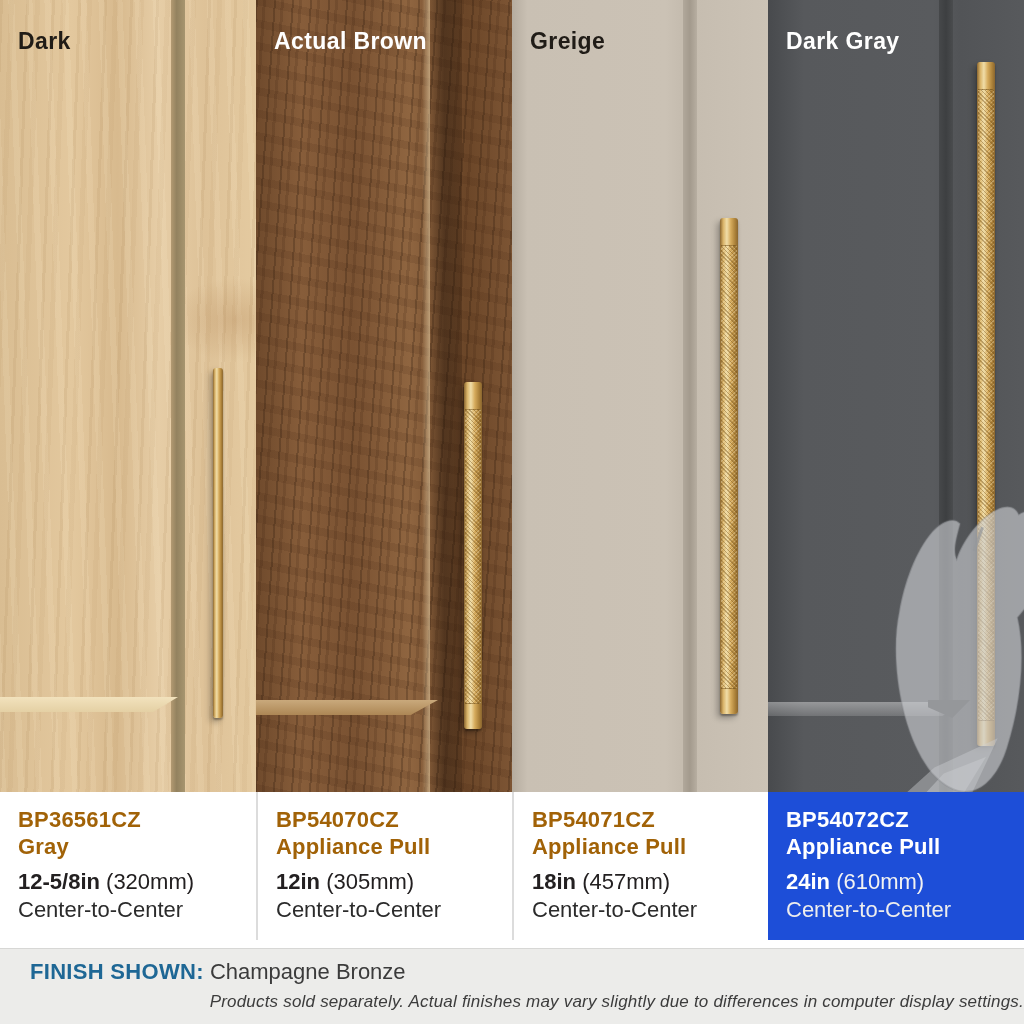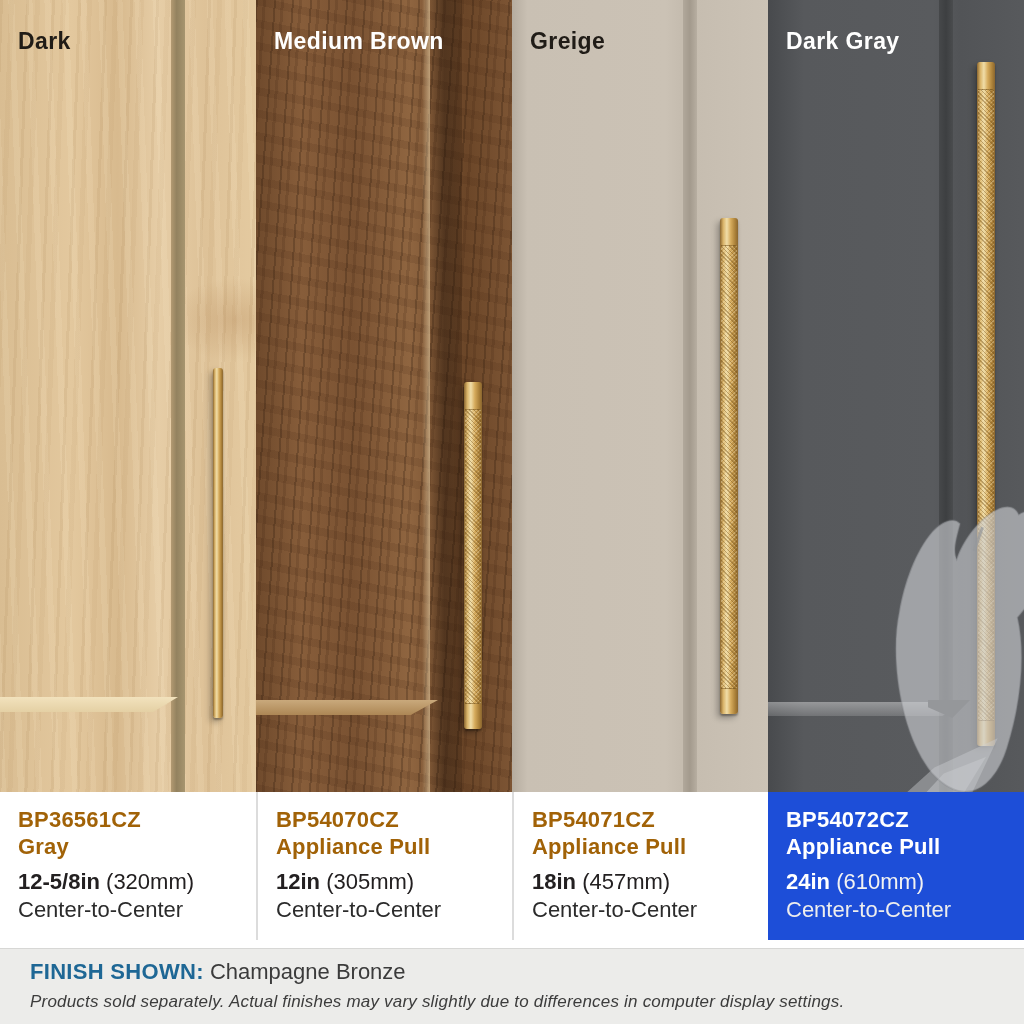--- a/index.html
+++ b/index.html
@@ -81,21 +81,21 @@
   .card.k4 .sizeline .in{color:#ffffff;}
   .card.k4 .cc{color:#ededed;}
 
   
   .gap-strip{position:absolute;left:0;top:940px;width:1024px;height:8px;background:#ffffff;}
   .footer{position:absolute;left:0;top:948px;width:1024px;height:96px;background:#ececea;
     border-top:1px solid #d7d7d5;box-sizing:border-box;padding:9px 0 0 30px;}
   .footer-line1{font-size:22px;line-height:28px;}
   .finish-shown{font-weight:bold;color:#1e6795;letter-spacing:.3px;}
   .finish-value{color:#3b3b3b;}
-  .disclaimer{margin-top:6px;font-size:17px;font-style:italic;color:#3c3c3c;letter-spacing:.2px;}
+  .disclaimer{margin-top:6px;font-size:17px;font-style:italic;color:#3c3c3c;letter-spacing:.2px;text-align:right;}
   .bottom-edge{position:absolute;left:0;bottom:0;width:1024px;height:5px;background:#cfcfcd;}
 </style>
 </head>
 <body>
 
 <div id="canvas">
 
   <div class="col c1">
     <div class="wood"></div>
     <div class="seam"></div>
@@ -105,21 +105,21 @@
   </div>
 
   <div class="col c2">
     <div class="wood"></div>
     <div class="bevel-v"></div>
     <div class="shade"></div>
     <div class="bevel-h"></div>
     <div class="pull p2">
       <div class="knurl"></div>
     </div>
-    <div class="finish-label light-text">Medium Brown</div>
+    <div class="finish-label light-text">Actual Brown</div>
   </div>
 
   <div class="col c3">
     <div class="wood"></div>
     <div class="seam"></div>
     <div class="pull p3">
       <div class="knurl"></div>
     </div>
     <div class="finish-label dark-text">Greige</div>
   </div>

